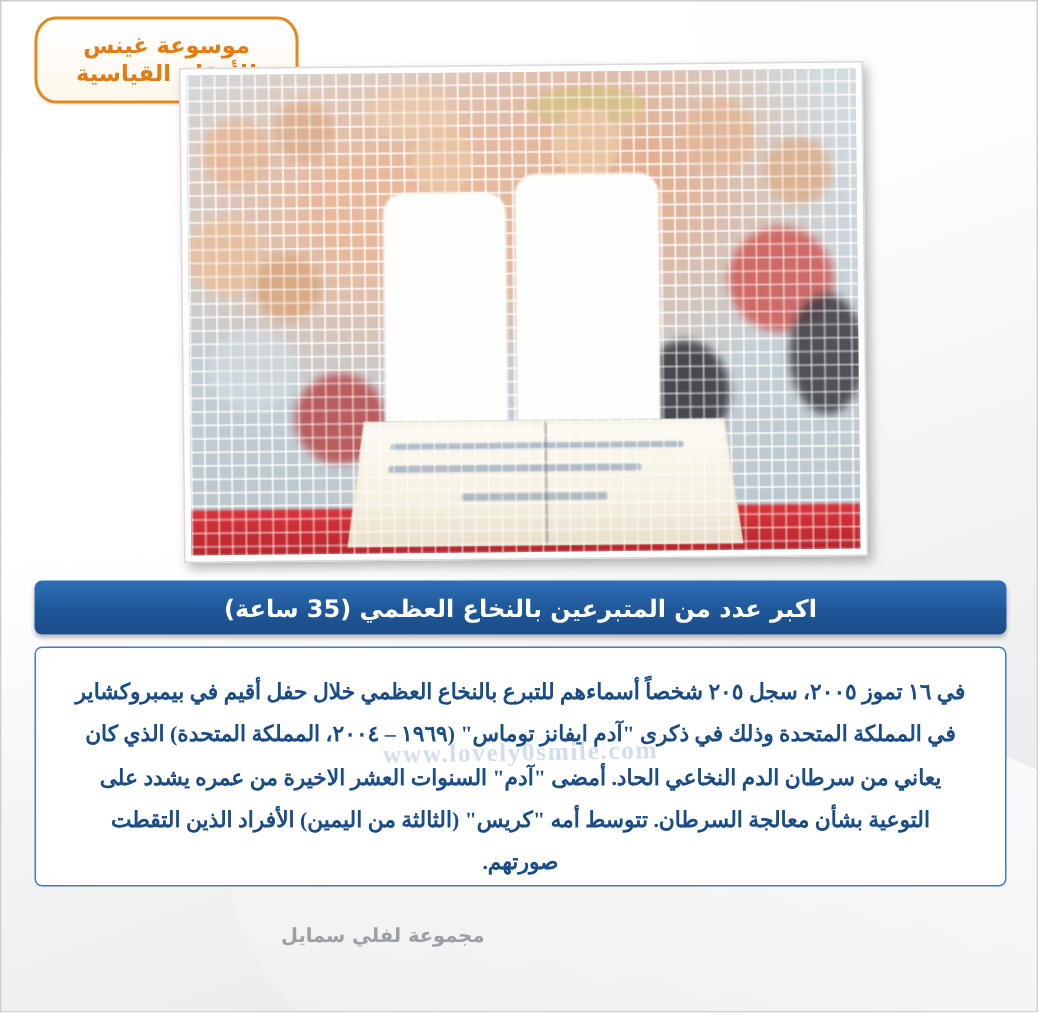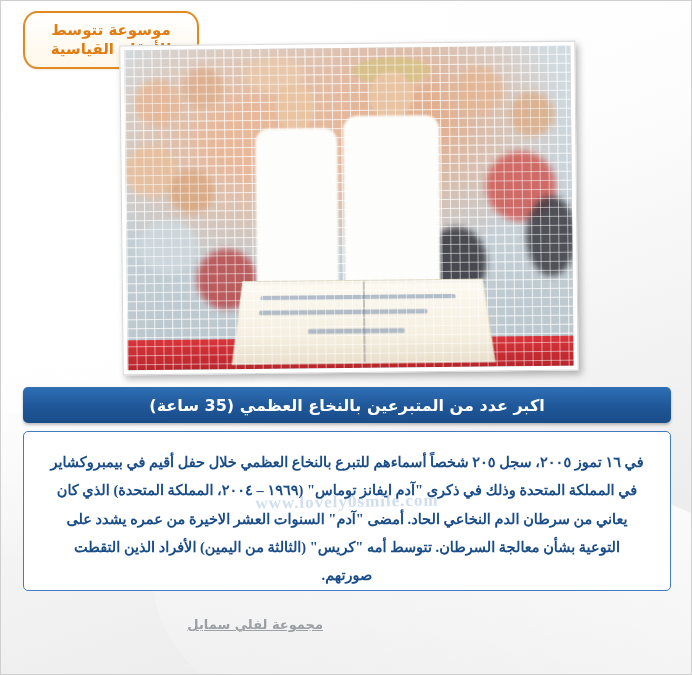--- a/index.html
+++ b/index.html
@@ -242,41 +242,40 @@
     position: absolute;
     left: 22px;
     bottom: 40px;
     width: 300px;
   }
   .footer .f1 {
     color: #9aa0a6;
     font-size: 13px;
     font-weight: bold;
     margin-bottom: 2px;
-    text-decoration: underline;
   }
   .footer .f2 {
     color: #2f6fb5;
     font-size: 15px;
     font-style: italic;
     font-weight: bold;
     font-family: "DejaVu Serif", serif;
     direction: ltr;
     text-align: right;
   }
 </style>
 </head>
 <body>
 
 <div class="page">
   <div class="swoosh1"></div>
   <div class="swoosh2"></div>
 
   <div class="logo-badge">
-    <div class="l1">موسوعة تتوسط</div>
+    <div class="l1">موسوعة غينس</div>
     <div class="l2">للأرقام القياسية</div>
   </div>
 
   <div class="photo-panel">
     <div class="photo">
 
       <div class="blob" style="left:10px;top:30px;width:46px;height:46px;background:#e5b796;"></div>
       <div class="blob" style="left:58px;top:18px;width:40px;height:40px;background:#dcae8d;"></div>
       <div class="blob" style="left:0px;top:95px;width:52px;height:52px;background:#e8bf9c;"></div>
       <div class="blob" style="left:44px;top:120px;width:44px;height:44px;background:#d9a77f;"></div>

